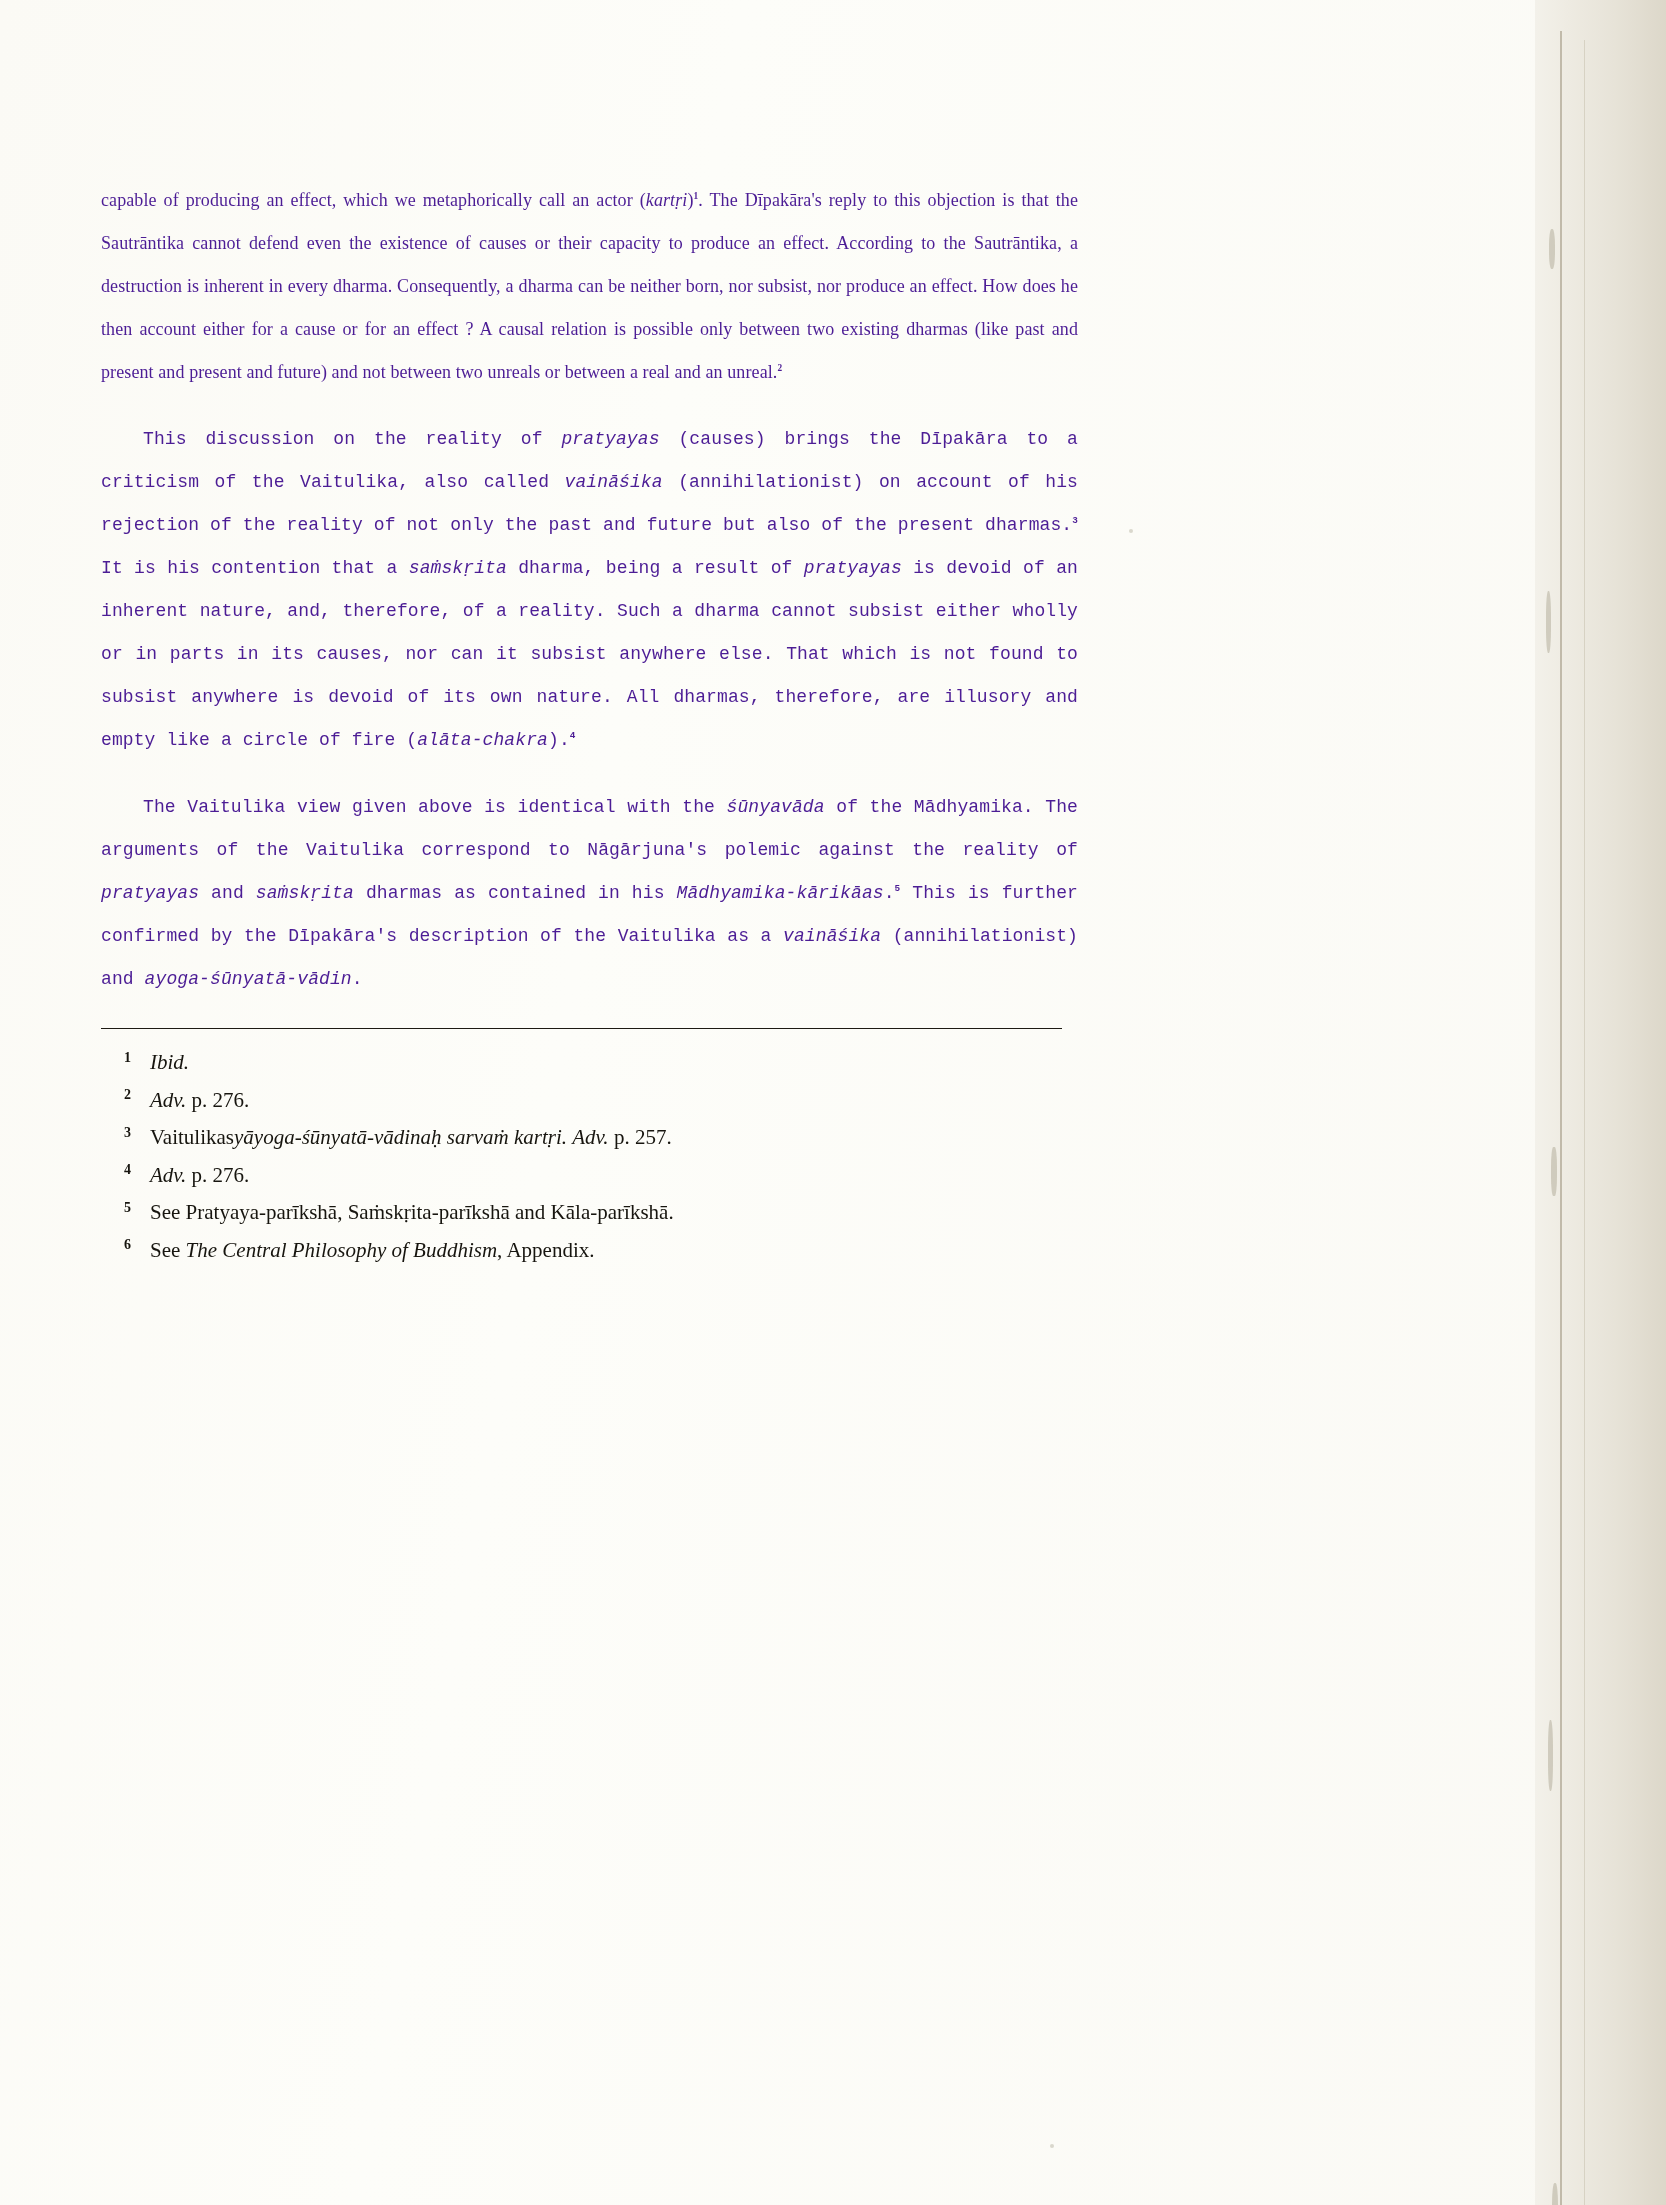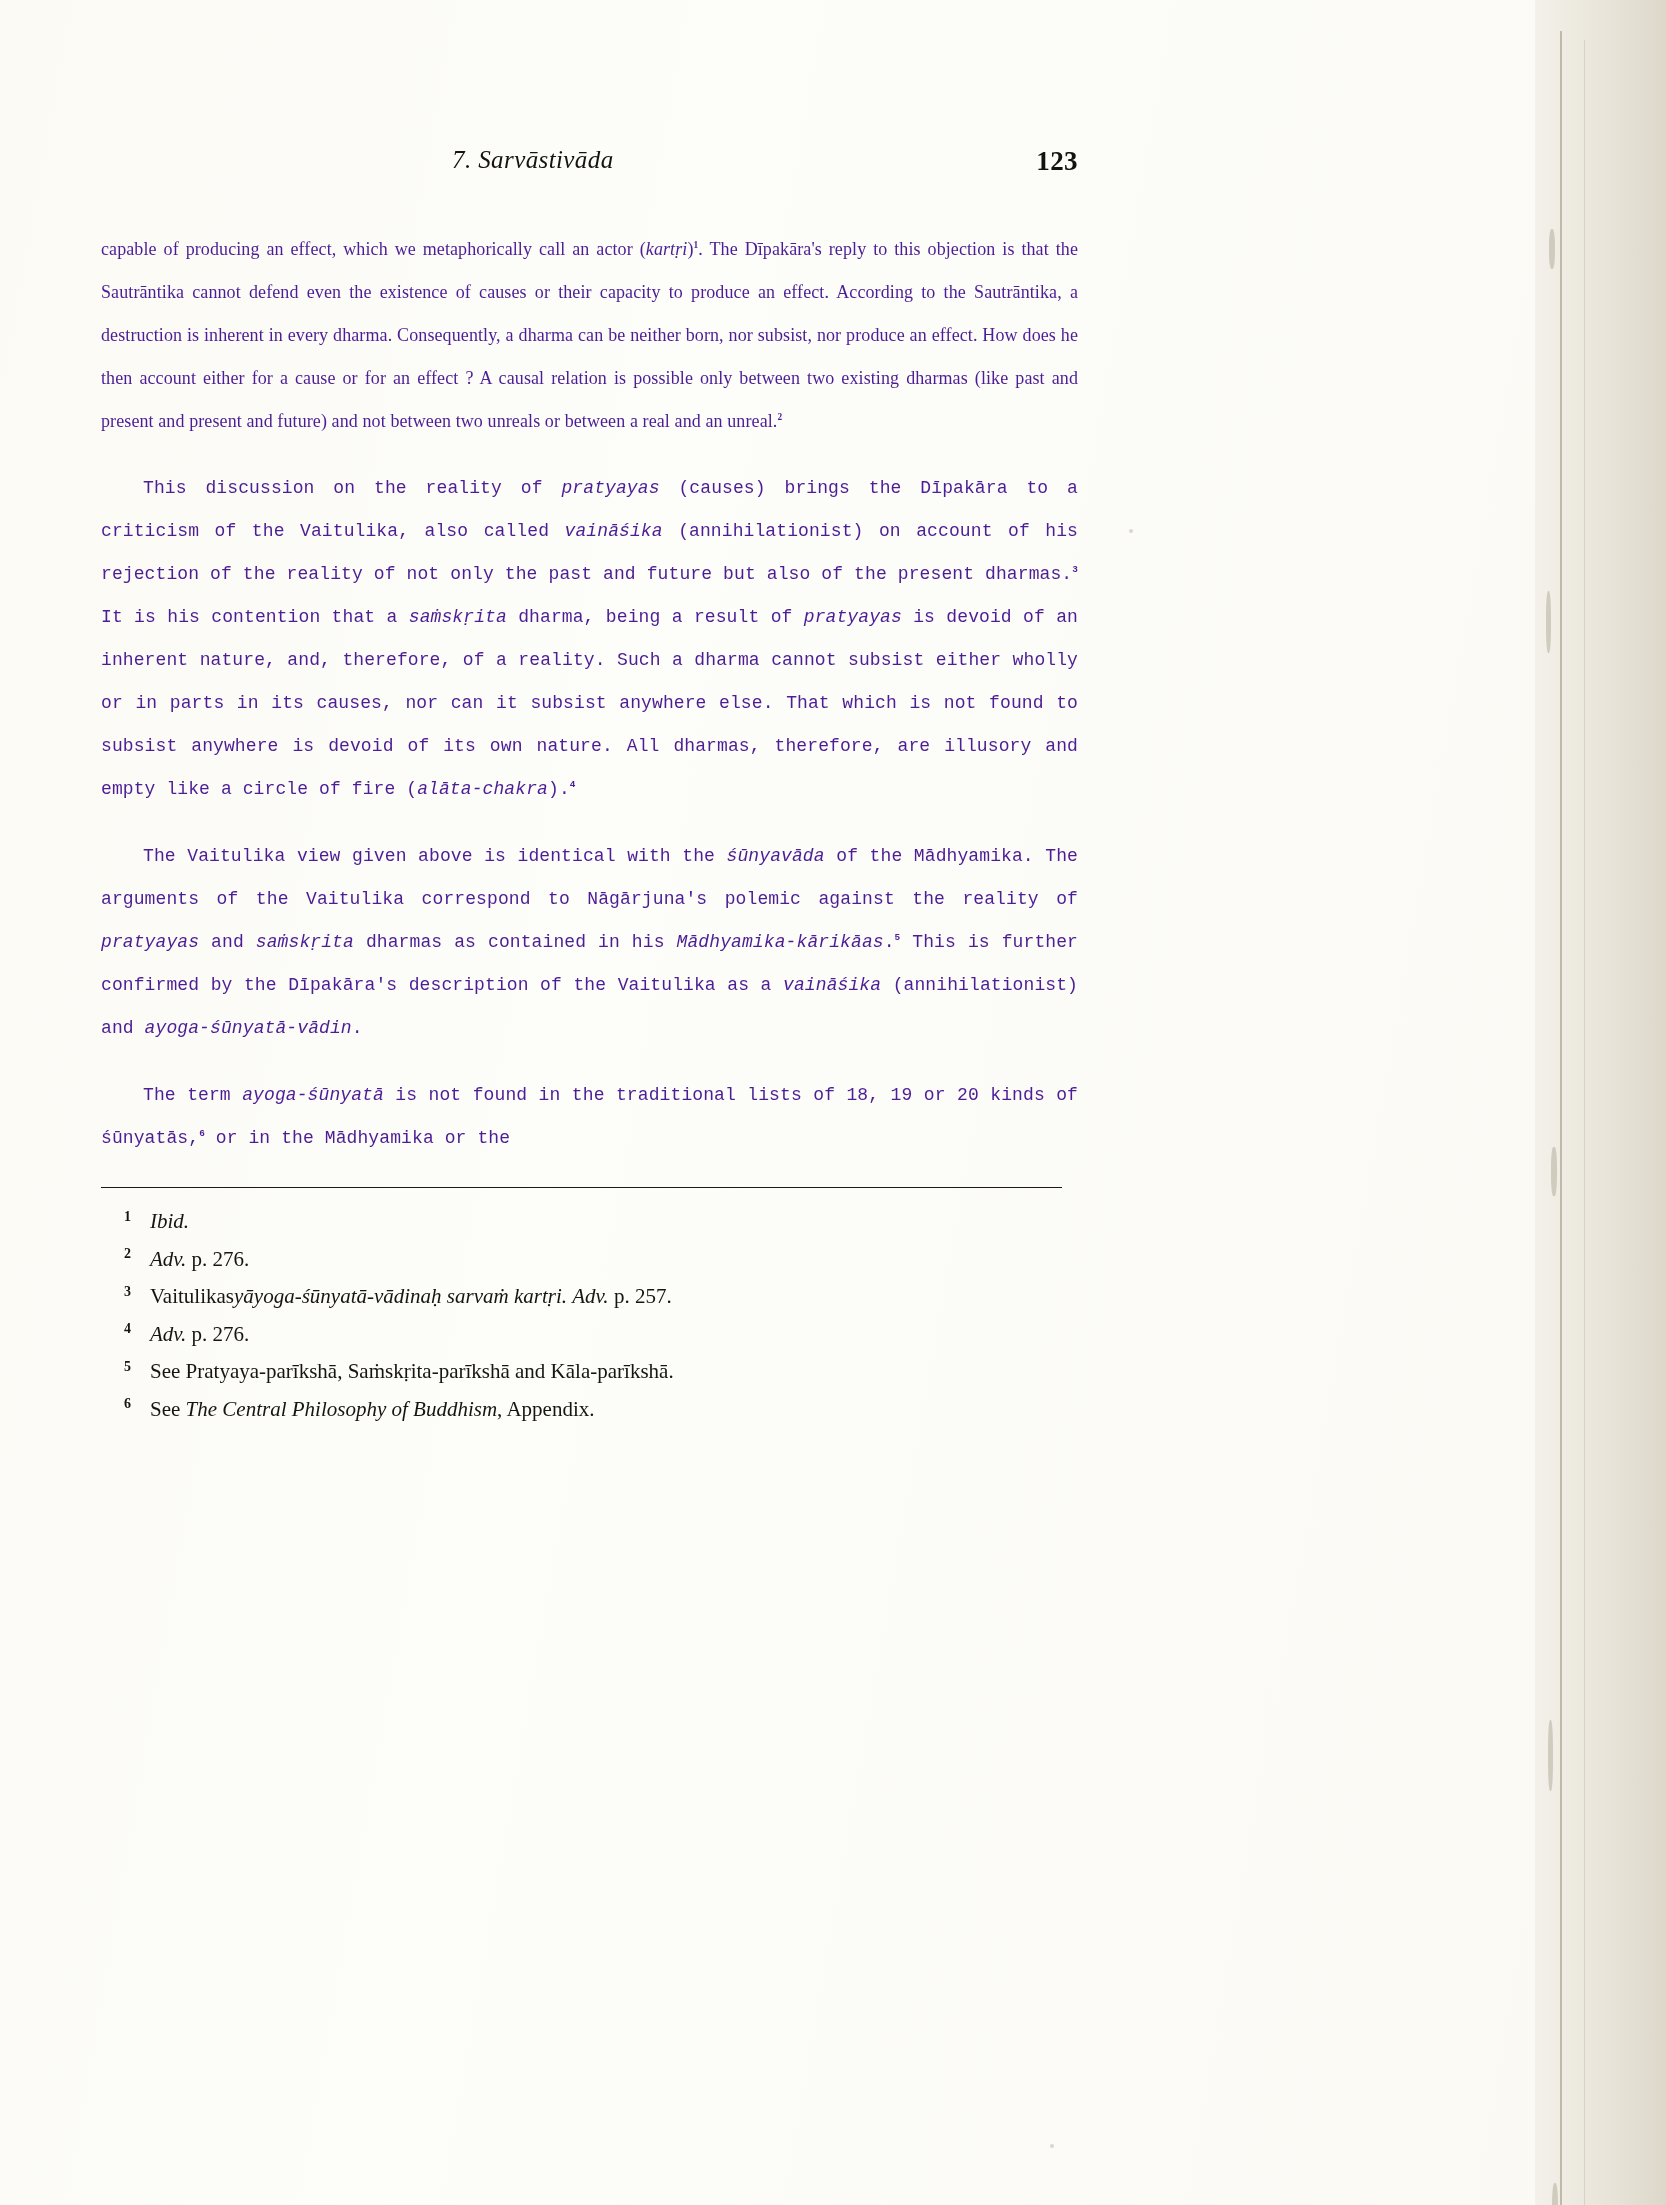--- a/index.html
+++ b/index.html
@@ -160,30 +160,25 @@
   <div class="gutter-speck" style="right:110px; top:1147px; width:5.7px; height:49px;"></div>
   <div class="gutter-speck" style="right:114px; top:1720px; width:5.3px; height:71px;"></div>
   <div class="gutter-speck" style="right:109px; top:2183px; width:6.2px; height:53px;"></div>
 
   <div class="speck" style="left:1129px; top:529px; width:4px; height:4px;"></div>
 
   <div class="speck" style="left:1050px; top:2144px; width:4.4px; height:4.4px;"></div>
 
   <div class="content">
 
-    <div class="runhead">
-      <div class="runhead-title">7.  Sarvāstivāda</div>
-      <div class="runhead-folio">123</div>
-    </div>
 
     <div class="body-text">
       <p class="para">capable of producing an effect, which we metaphorically call an actor (<i>kartṛi</i>)<sup>1</sup>.   The Dīpakāra's reply to this objection is that the Sautrāntika cannot defend even the existence of causes or their capacity to produce an effect.   According to the Sautrāntika, a destruction is inherent in every dharma.   Consequently, a dharma can be neither born, nor subsist, nor produce an effect.   How does he then account either for a cause or for an effect ?   A causal relation is possible only between two existing dharmas (like past and present and present and future) and not between two unreals or between a real and an unreal.<sup>2</sup></p>
       <p class="para indent">This discussion on the reality of <i>pratyayas</i> (causes) brings the Dīpakāra to a criticism of the Vaitulika, also called <i>vaināśika</i> (annihilationist) on account of his rejection of the reality of not only the past and future but also of the present dharmas.<sup>3</sup>   It is his contention that a <i>saṁskṛita</i> dharma, being a result of <i>pratyayas</i> is devoid of an inherent nature, and, therefore, of a reality.   Such a dharma cannot subsist either wholly or in parts in its causes, nor can it subsist anywhere else.   That which is not found to subsist anywhere is devoid of its own nature.   All dharmas, therefore, are illusory and empty like a circle of fire (<i>alāta-chakra</i>).<sup>4</sup></p>
       <p class="para indent">The Vaitulika view given above is identical with the <i>śūnyavāda</i> of the Mādhyamika.   The arguments of the Vaitulika correspond to Nāgārjuna's polemic against the reality of <i>pratyayas</i> and <i>saṁskṛita</i> dharmas as contained in his <i>Mādhyamika-kārikāas</i>.<sup>5</sup> This is further confirmed by the Dīpakāra's description of the Vaitulika as a <i>vaināśika</i> (annihilationist) and <i>ayoga-śūnyatā-vādin</i>.</p>
-      <p class="para indent">The term <i>ayoga-śūnyatā</i> is not found in the traditional lists of 18, 19 or 20 kinds of śūnyatās,<sup>6</sup> or in the Mādhyamika or the</p>
     </div>
 
     <div class="fn-rule"></div>
 
     <div class="footnotes">
       <div class="fn">
         <span class="marker">1</span>
         <span><i>Ibid.</i></span>
       </div>
       <div class="fn">

